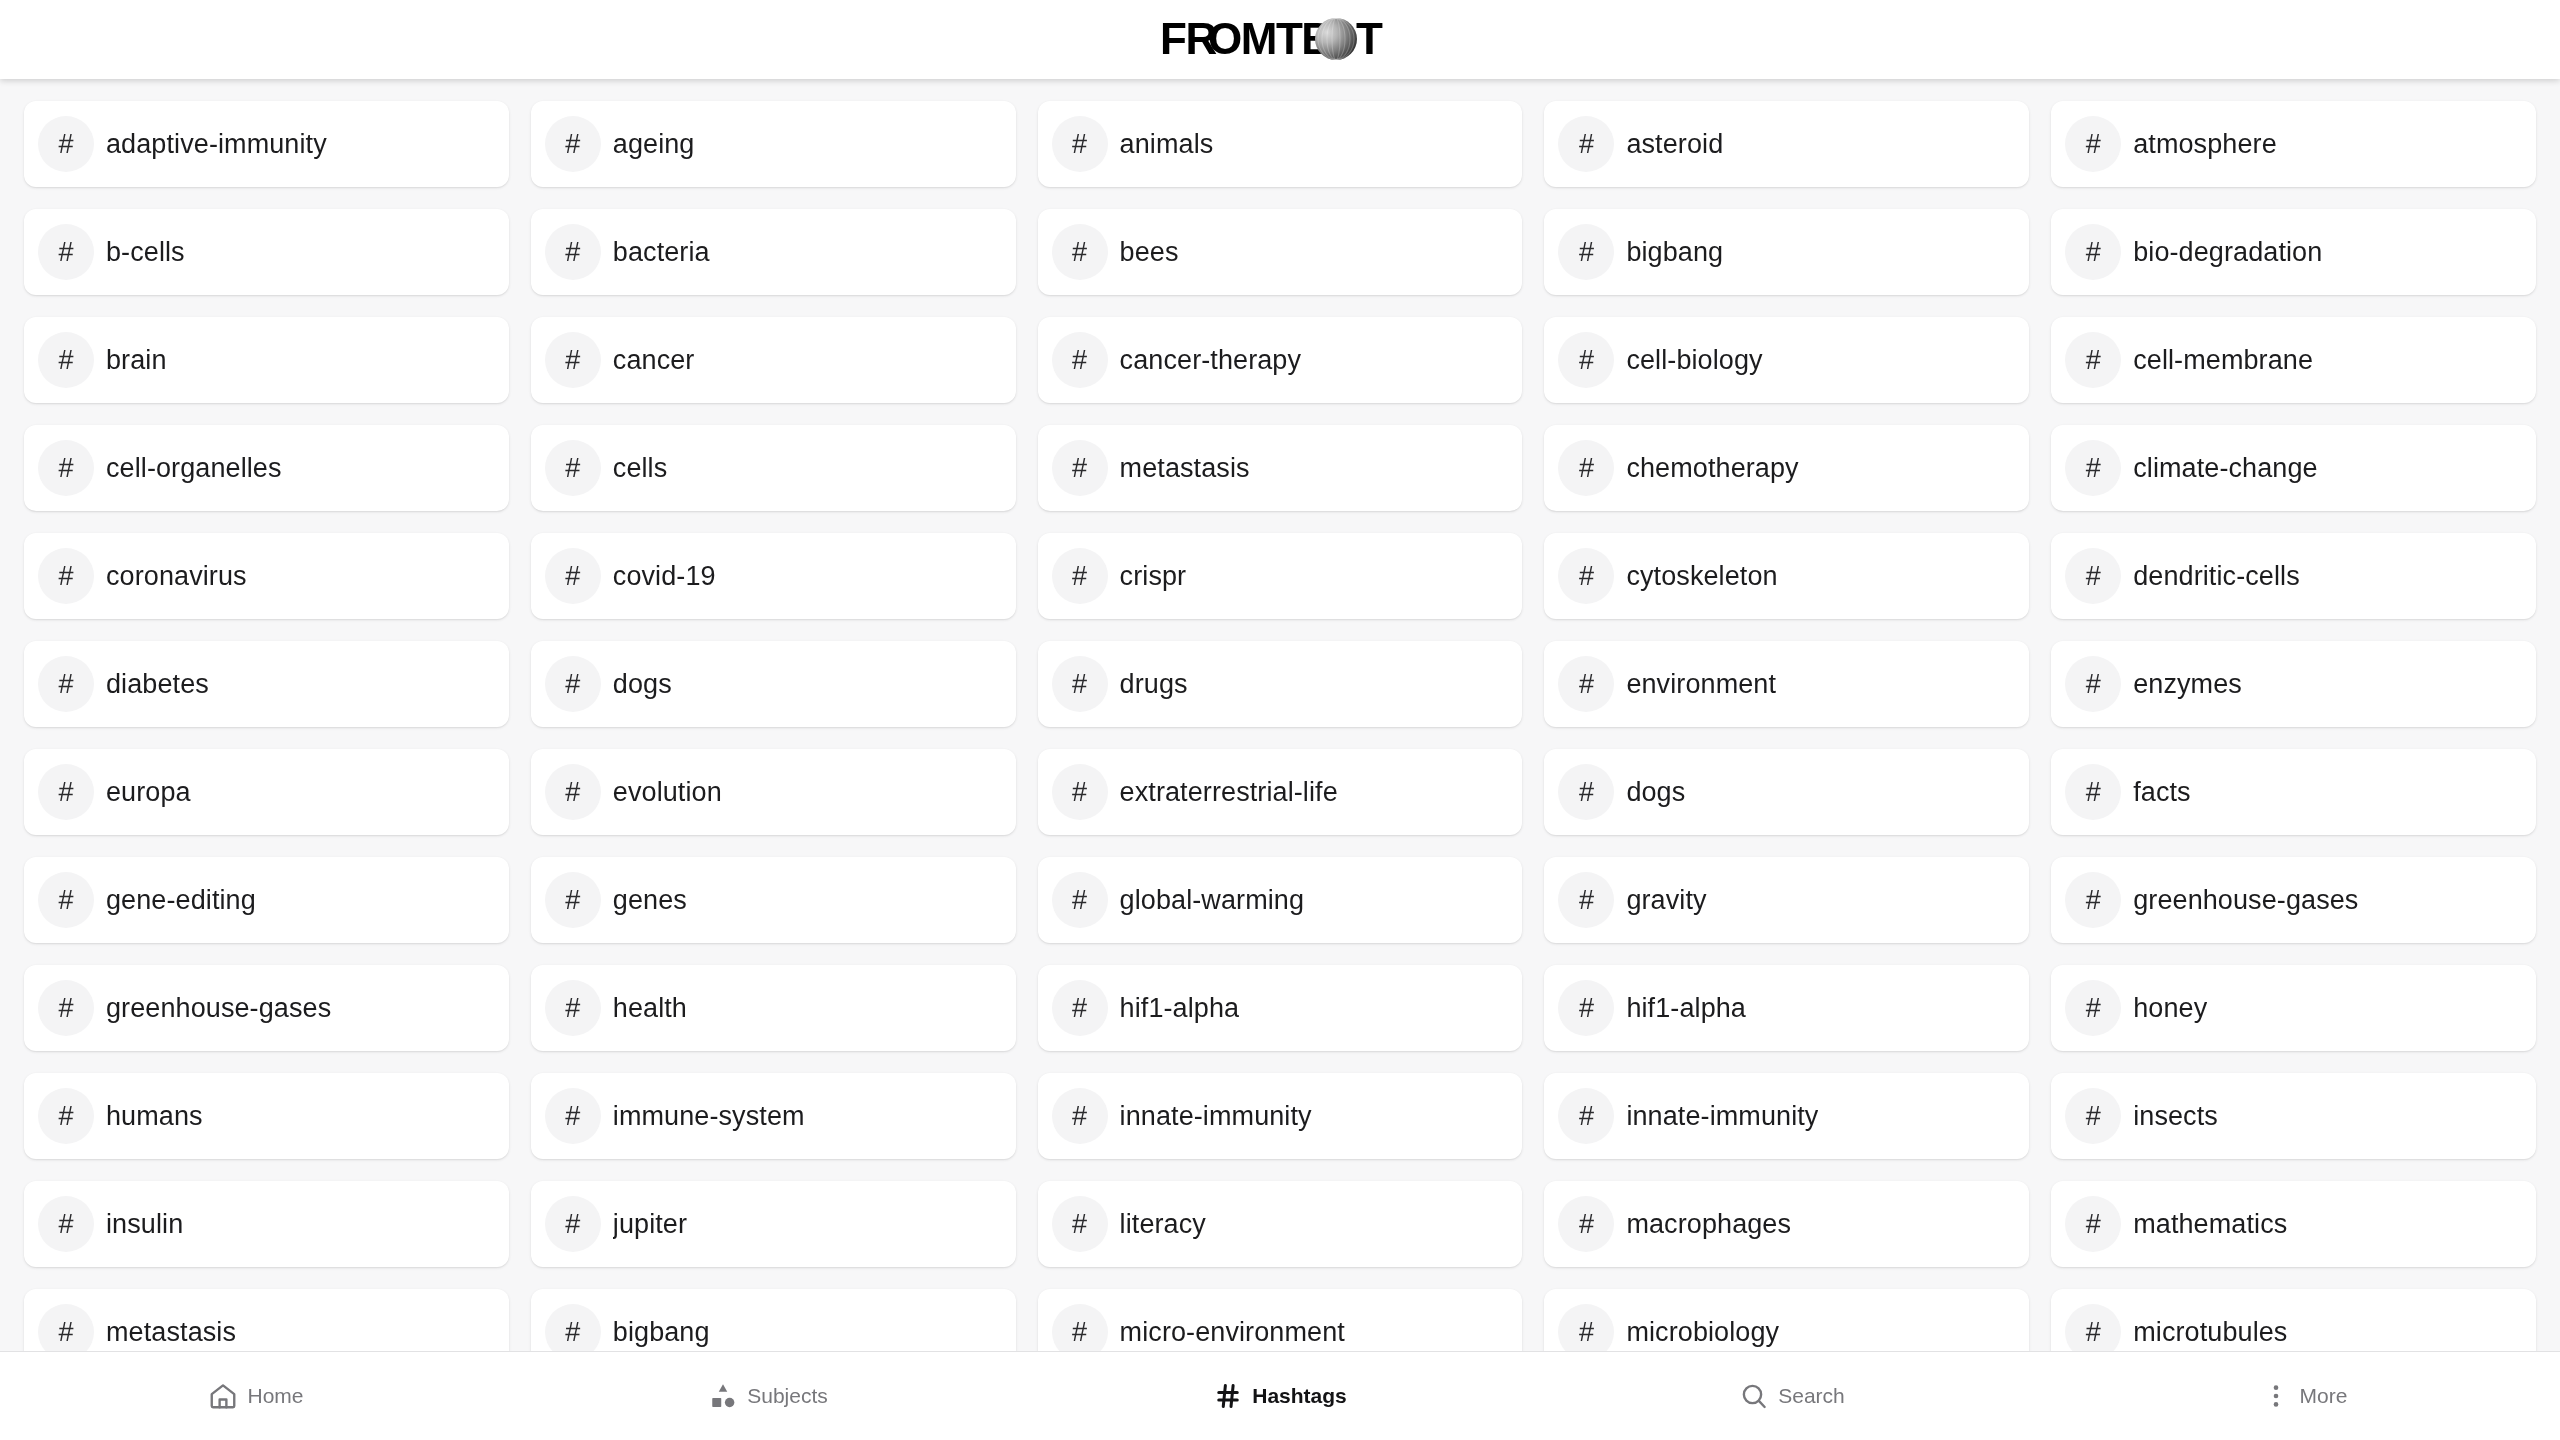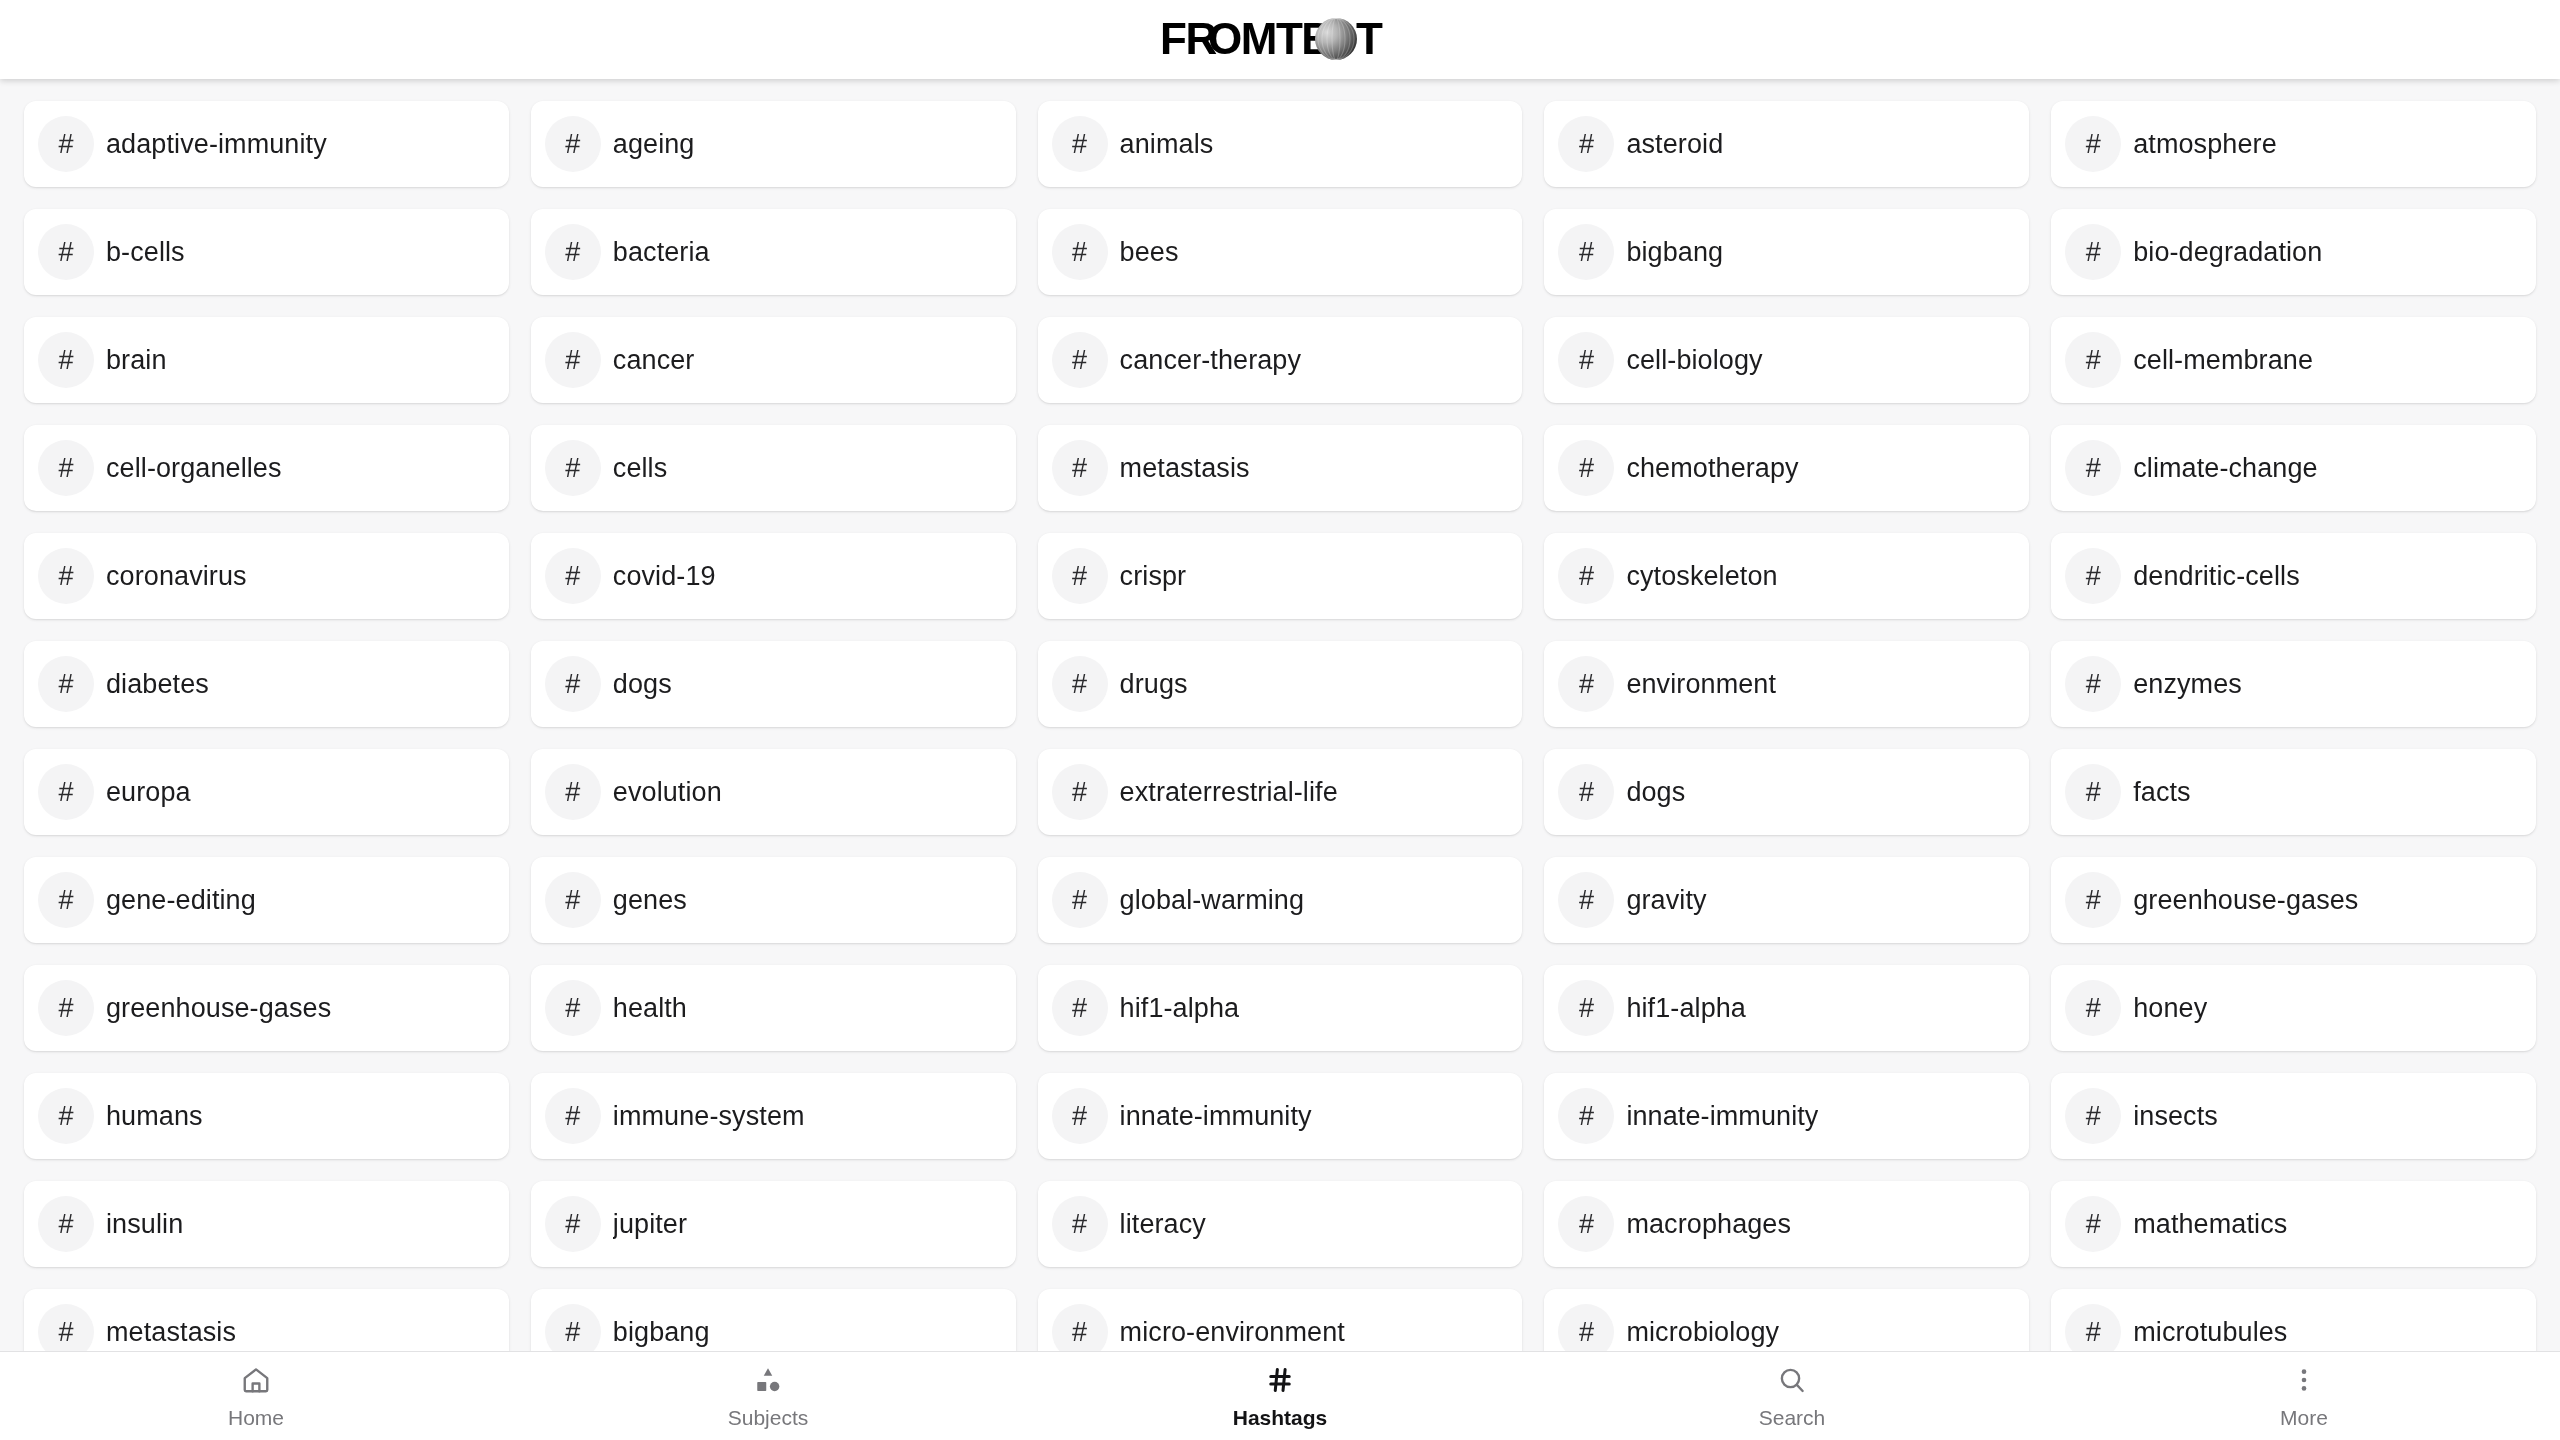--- a/index.html
+++ b/index.html
@@ -105,21 +105,21 @@
     border-top: 1px solid #e2e2e4;
     display: flex;
     align-items: center;
     z-index: 30;
   }
 
   .nav-item {
     flex: 1;
     height: 100%;
     display: flex;
-    flex-direction: column;
+    flex-direction: row;
     align-items: center;
     justify-content: center;
     gap: 9px;
     cursor: pointer;
   }
 
   .nav-icon {
     height: 34px;
     display: flex;
     align-items: center;

